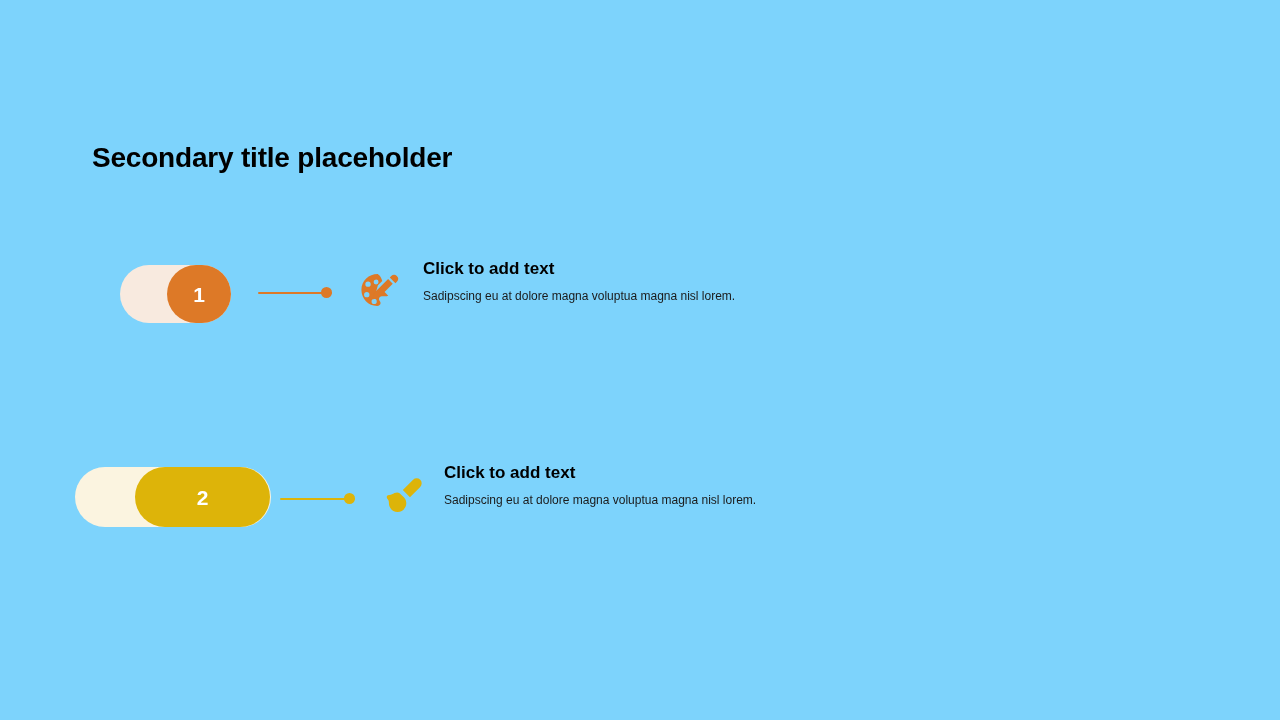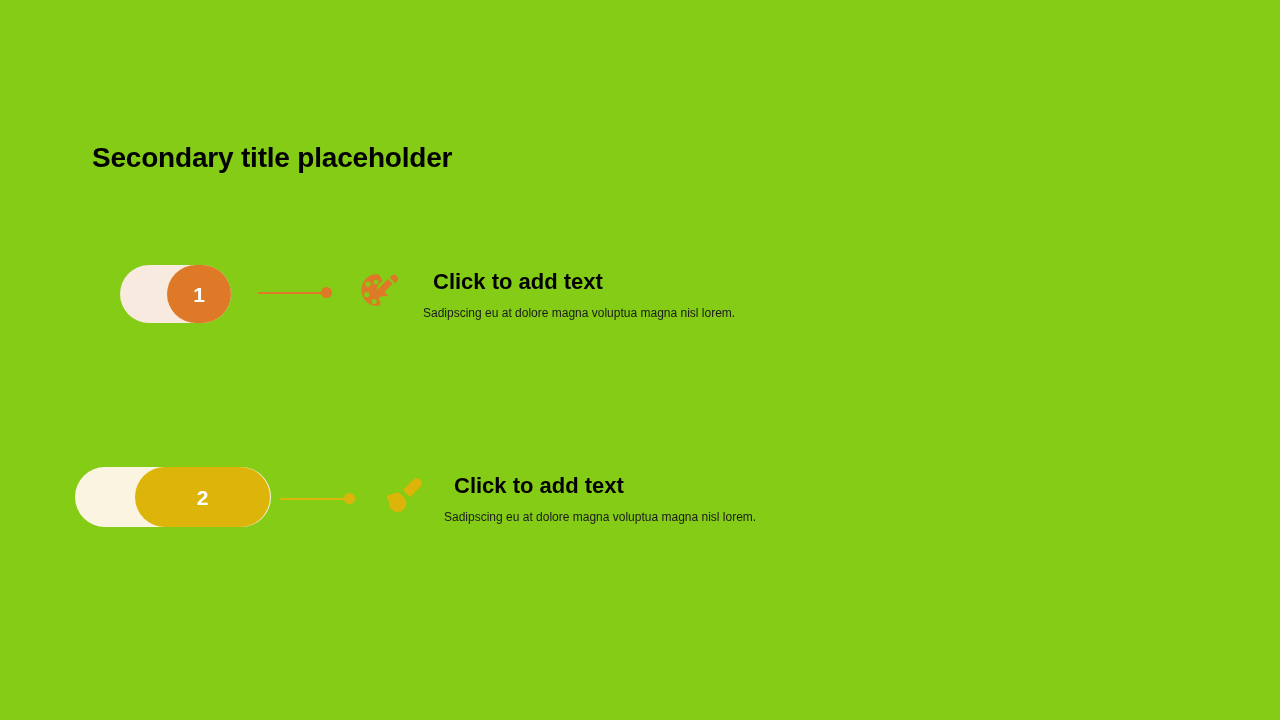--- a/index.html
+++ b/index.html
@@ -11,21 +11,21 @@
     height: 720px;
     background: #ffffff;
     font-family: "Liberation Sans", sans-serif;
     overflow: hidden;
     position: relative;
   }
 
   .slide {
     position: absolute;
     inset: 0;
-    background: #84cc16;
+    background: #7dd3fc;
   }
 
   
   .slide-title {
     position: absolute;
     left: 92px;
     top: 142px;
     font-size: 28px;
     font-weight: bold;
     color: #000000;
@@ -123,25 +123,25 @@
 
   
   .step-text {
     position: absolute;
     top: 0;
   }
   .row-1 .step-text { left: 423px; width: 640px; }
   .row-2 .step-text { left: 444px; width: 640px; }
 
   .step-heading {
-    font-size: 22px;
+    font-size: 17px;
     font-weight: bold;
     color: #000000;
     line-height: 1.2;
-    margin: 10px;
+    margin: 0;
     white-space: nowrap;
   }
   .step-body {
     font-size: 12px;
     color: #1a1a1a;
     line-height: 1.35;
     margin: 9px 0 0 0;
     white-space: nowrap;
   }
   .row-1 .step-heading { padding-top: 6px; }

